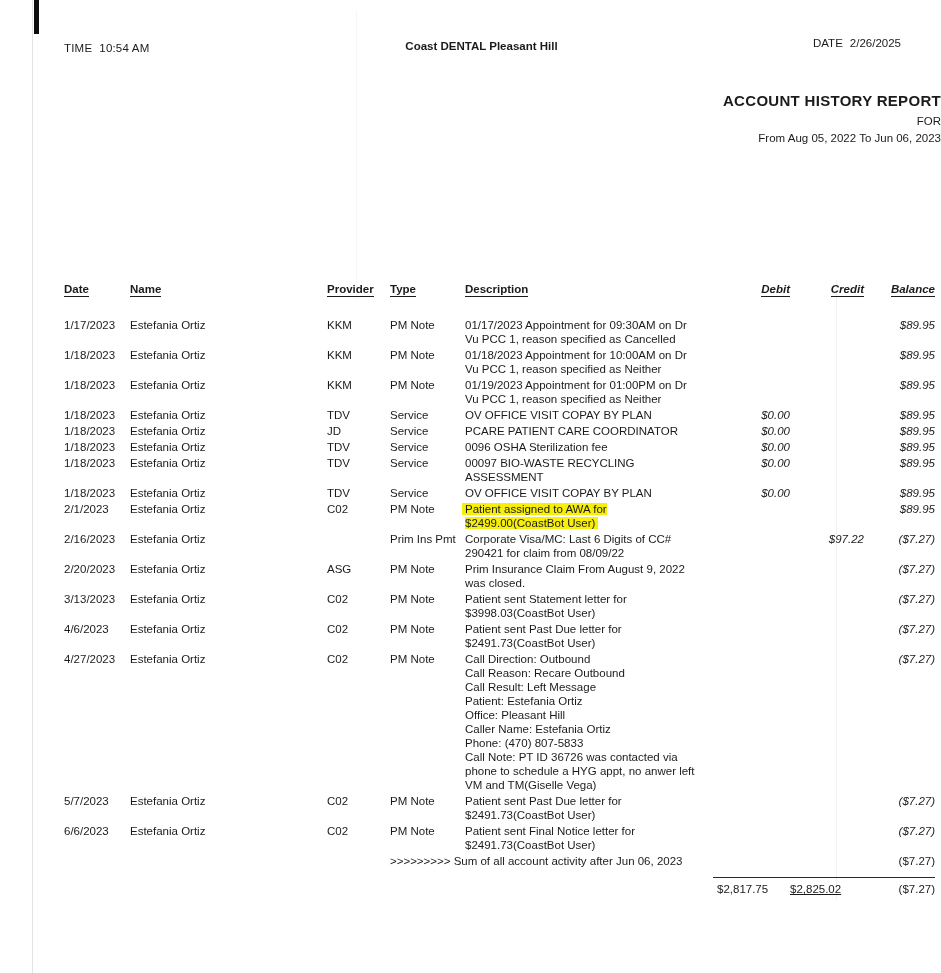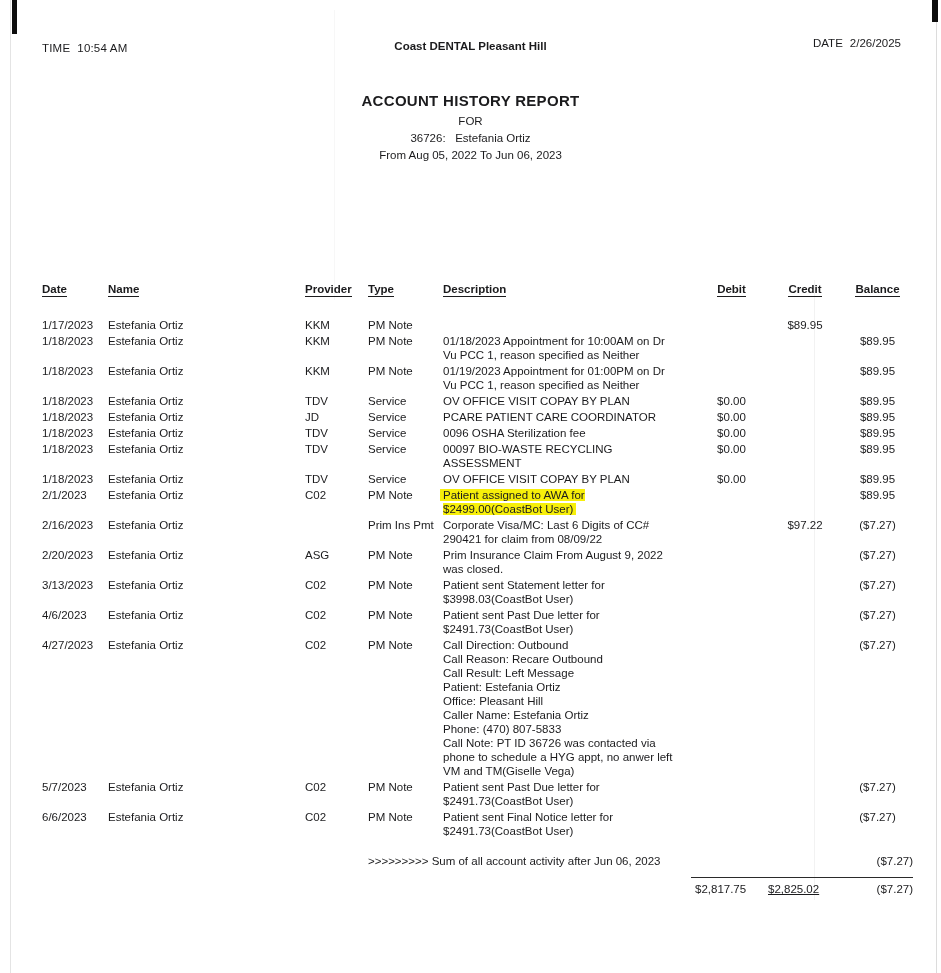--- a/index.html
+++ b/index.html
@@ -7,48 +7,49 @@
   body {
     font-family:"Liberation Sans", sans-serif;
     color:#1b1b1d;
     width:941px; height:973px;
     position:relative;
     overflow:hidden;
   }
   .page {
     position:absolute; inset:0;
     background:#ffffff;
+    margin-left:22px;
   }
 
   
   .edge-left   { position:absolute; left:10px; top:0; width:1px; height:973px; background:#e4e4e4; }
   .edge-right  { position:absolute; left:936px; top:20px; width:1px; height:953px; background:#dcdcdc; }
   .streak-mid  { position:absolute; left:814px; top:280px; width:1px; height:620px; background:rgba(0,0,0,0.05); }
   .streak-top  { position:absolute; left:334px; top:10px; width:1px; height:290px; background:rgba(0,0,0,0.03); }
   .corner-bar-left  { position:absolute; left:12px; top:0; width:5px; height:34px; background:#0d0d0d; }
   .corner-bar-right { position:absolute; left:932px; top:0; width:6px; height:22px; background:#0d0d0d; }
 
   
   .print-time  { position:absolute; left:42px; top:42px; font-size:11.5px; letter-spacing:0.2px; }
   .clinic-name { position:absolute; left:0; right:0; top:40px; text-align:center; font-size:11.5px; font-weight:bold; }
   .print-date  { position:absolute; right:40px; top:37px; font-size:11.5px; }
   .lbl-gap { display:inline-block; width:7px; }
 
   
-  .title-block { position:absolute; left:0; right:0; top:92px; text-align:center; }
+  .title-block { position:absolute; left:0; right:0; top:92px; text-align:right; }
   .report-title { font-size:15px; font-weight:bold; letter-spacing:0.3px; margin-bottom:6px; }
   .title-line   { font-size:11.5px; margin-bottom:5px; white-space:pre; }
 
   
   .table { position:absolute; left:42px; top:283px; width:871px; font-size:11.5px; }
   .grid {
     display:grid;
     grid-template-columns:66px 197px 63px 75px 252px 73px 74px 71px;
   }
-  .num { text-align:center; }
+  .num { text-align:right;font-style:italic; }
   .thead .hdr {
     display:inline-block;
     font-weight:bold;
     border-bottom:1.4px solid #1b1b1d;
     padding-bottom:1px;
   }
   .tbody { margin-top:21px; }
   .trow { margin-bottom:2px; line-height:14px; }
   .trow .c { overflow:visible; }
   .desc-inner { white-space:pre-line; }
@@ -79,41 +80,42 @@
   <div class="corner-bar-left"></div>
   <div class="corner-bar-right"></div>
 
   <div class="print-time"><span>TIME</span><span class="lbl-gap"></span><span>10:54 AM</span></div>
   <div class="clinic-name">Coast DENTAL Pleasant Hill</div>
   <div class="print-date"><span>DATE</span><span class="lbl-gap"></span><span>2/26/2025</span></div>
 
   <div class="title-block">
     <div class="report-title">ACCOUNT HISTORY REPORT</div>
     <div class="title-line">FOR</div>
-    <div class="title-line">36726:   Estefania Ortiz</div>
     <div class="title-line">From Aug 05, 2022 To Jun 06, 2023</div>
   </div>
 
   <div class="table">
     <div class="thead grid">
       <span class="c"><span class="hdr">Date</span></span>
       <span class="c"><span class="hdr">Name</span></span>
       <span class="c"><span class="hdr">Provider</span></span>
       <span class="c"><span class="hdr">Type</span></span>
       <span class="c"><span class="hdr">Description</span></span>
       <span class="c num"><span class="hdr">Debit</span></span>
       <span class="c num"><span class="hdr">Credit</span></span>
       <span class="c num"><span class="hdr">Balance</span></span>
     </div>
     <div class="tbody">
         <div class="trow grid">
     <span class="c">1/17/2023</span>
     <span class="c">Estefania Ortiz</span>
     <span class="c">KKM</span>
     <span class="c">PM Note</span>
+    <span class="c"><span class="desc-inner">01/17/2023 Appointment for 09:30AM on Dr
+Vu PCC 1, reason specified as Cancelled</span></span>
     <span class="c num"></span>
     <span class="c num"></span>
     <span class="c num">$89.95</span>
   </div>
         <div class="trow grid">
     <span class="c">1/18/2023</span>
     <span class="c">Estefania Ortiz</span>
     <span class="c">KKM</span>
     <span class="c">PM Note</span>
     <span class="c"><span class="desc-inner">01/18/2023 Appointment for 10:00AM on Dr

